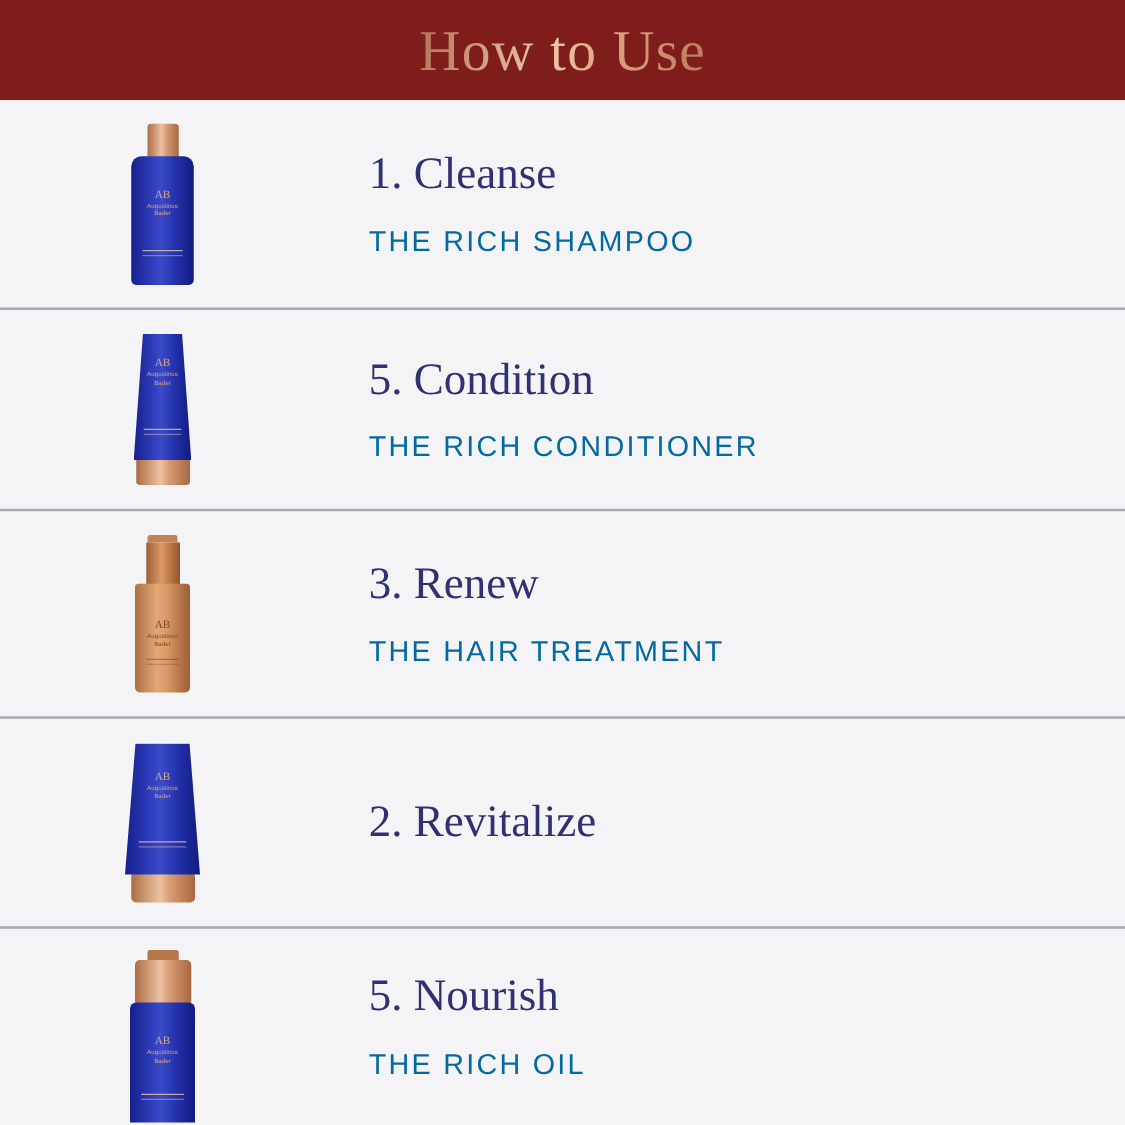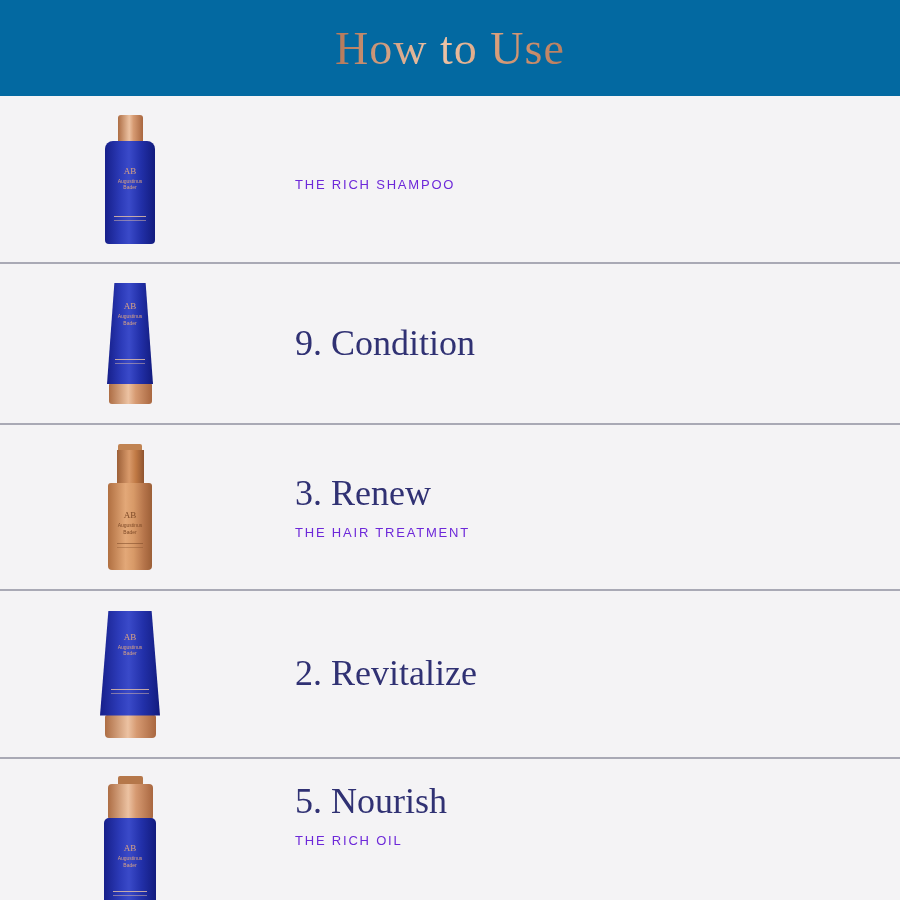--- a/index.html
+++ b/index.html
@@ -6,22 +6,22 @@
   .sheet {
     position:relative;
     width:900px; height:900px;
     overflow:hidden;
     background:#f4f3f5;
     font-family:"Liberation Sans", sans-serif;
   }
 
   
   .header {
-    height:96px;
-    background:#0369a1;
+    height:80px;
+    background:#7f1d1d;
     display:flex; align-items:center; justify-content:center;
   }
   .header-title {
     font-family:"Liberation Serif", serif;
     font-weight:400;
     font-size:46px;
     letter-spacing:1px;
     background:linear-gradient(100deg,#b87c5d 5%,#eec6aa 45%,#d99d79 70%,#b87c5d 100%);
     -webkit-background-clip:text;
     background-clip:text;
@@ -43,34 +43,34 @@
 
   .product-col {
     width:260px;
     display:flex;
     justify-content:center;
     flex-shrink:0;
   }
   .row-5 .product-col { padding-top:17px; }
 
   .text-col { padding-left:35px; }
-  .row-5 .text-col { padding-top:23px; }
+  .row-5 .text-col { padding-top:34px; }
 
   .step-title {
     font-family:"Liberation Serif", serif;
     font-size:36px;
     font-weight:400;
     color:#303173;
     line-height:1.1;
   }
   .step-subtitle {
-    margin-top:11px;
-    font-size:13px;
+    margin-top:21px;
+    font-size:23px;
     letter-spacing:1.8px;
-    color:#6d28d9;
+    color:#0369a1;
   }
 
   
   .bottle { display:flex; flex-direction:column; align-items:center; }
   .bottle * { box-sizing:border-box; }
   .b-label {
     position:absolute; left:0; right:0; text-align:center;
     color:#d8a283;
   }
   .monogram {
@@ -144,39 +144,41 @@
         <div class="sh-body blue-grad">
           <div class="b-label">
             <span class="monogram">AB</span>
             <span class="bname">Augustinus Bader</span>
           </div>
           <div class="b-lines"></div>
         </div>
       </div>
     </div>
     <div class="text-col">
+      <div class="step-title">1. Cleanse</div>
       <div class="step-subtitle">THE RICH SHAMPOO</div>
     </div>
   </div>
 
   <div class="row row-2">
     <div class="product-col">
       <div class="bottle">
         <div class="cd-body blue-grad">
           <div class="b-label">
             <span class="monogram">AB</span>
             <span class="bname">Augustinus Bader</span>
           </div>
           <div class="b-lines"></div>
         </div>
         <div class="cd-cap copper-grad"></div>
       </div>
     </div>
     <div class="text-col">
-      <div class="step-title">9. Condition</div>
+      <div class="step-title">5. Condition</div>
+      <div class="step-subtitle">THE RICH CONDITIONER</div>
     </div>
   </div>
 
   <div class="row row-3">
     <div class="product-col">
       <div class="bottle">
         <div class="sc-tip"></div>
         <div class="sc-dropper copper-deep"></div>
         <div class="sc-body">
           <div class="b-label">

